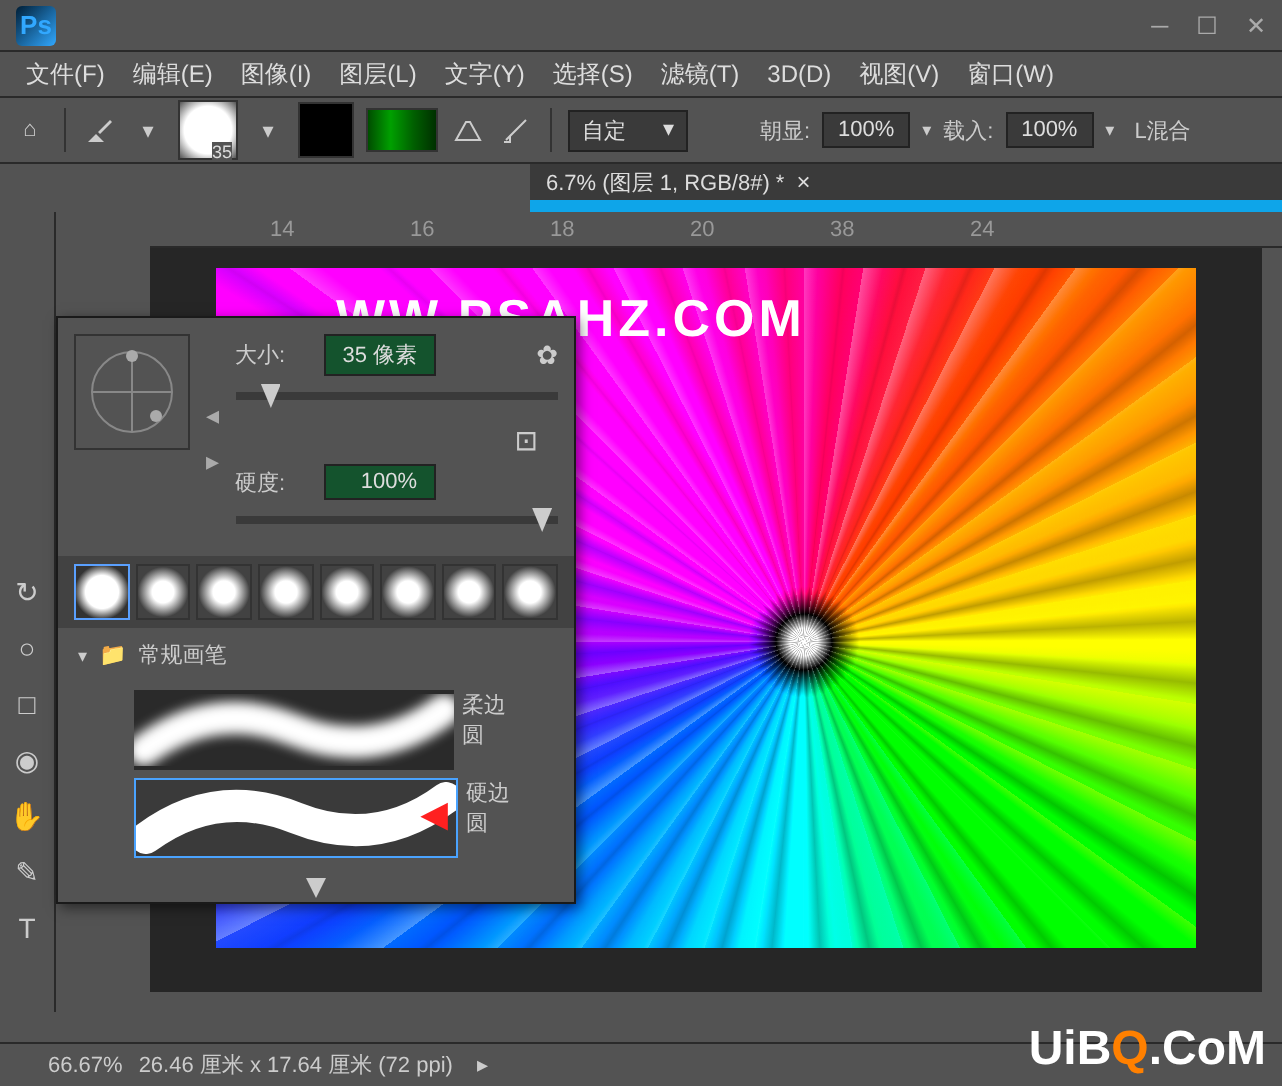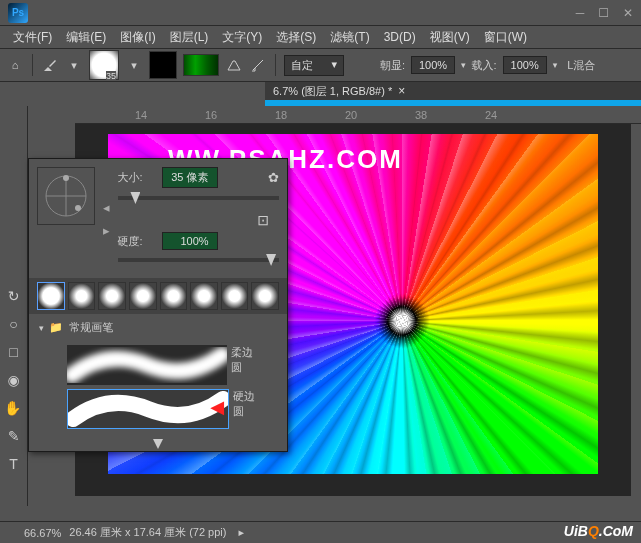--- a/index.html
+++ b/index.html
@@ -1,18 +1,18 @@
 <!DOCTYPE html>
 <html><head>
 <meta charset="utf-8">
 <style>
 *{margin:0;padding:0;box-sizing:border-box;font-family:"Microsoft YaHei",Arial,sans-serif}
 body{background:#535353;width:641px;height:543px;overflow:hidden;position:relative;font-size:11px;color:#ccc}
 .titlebar{height:26px;background:#535353;display:flex;align-items:center;padding:0 8px;border-bottom:1px solid #2a2a2a}
-.ps-logo{width:20px;height:20px;background:linear-gradient(135deg,#001e36,#31a8ff);border-radius:3px;display:flex;align-items:center;justify-content:center;color:#31a8ff;font-weight:bold;font-size:10px;margin-right:24px}
+.ps-logo{width:20px;height:20px;background:linear-gradient(135deg,#001e36,#31a8ff);border-radius:3px;display:flex;align-items:center;justify-content:center;color:#31a8ff;font-weight:bold;font-size:13px;margin-right:24px}
 .win-controls{margin-left:auto;display:flex;gap:14px;color:#aaa;font-size:12px}
 .win-controls span{cursor:pointer}
 .menubar{height:22px;background:#535353;display:flex;align-items:center;padding:0 8px;gap:4px;font-size:12px;color:#ddd}
 .menubar span{padding:2px 5px;cursor:pointer}
 .toolbar{height:34px;background:#535353;border-top:1px solid #2a2a2a;border-bottom:1px solid #2a2a2a;display:flex;align-items:center;padding:0 6px;gap:6px}
 .tool-icon{width:18px;height:18px;display:flex;align-items:center;justify-content:center;color:#ccc}
 .brush-size-preview{width:30px;height:30px;background:radial-gradient(circle,#fff 60%,#555);border:1px solid #333;position:relative}
 .brush-size-preview .num{position:absolute;bottom:-2px;right:2px;font-size:9px;color:#ddd;background:#535353}
 .color-swatch{width:28px;height:28px;border:1px solid #333}
 .gradient-swatch{width:36px;height:22px;background:linear-gradient(90deg,#004d00,#00a000,#006000,#003000);border:1px solid #333}
@@ -22,21 +22,21 @@
 .main-area{position:relative;height:400px}
 .ruler-h{position:absolute;top:0;left:75px;right:0;height:18px;background:#535353;border-bottom:1px solid #2a2a2a;display:flex;align-items:flex-end;font-size:11px;color:#999}
 .ruler-h span{position:absolute;bottom:2px}
 .canvas{position:absolute;top:18px;left:75px;right:10px;bottom:10px;background:#262626;display:flex;align-items:flex-start;justify-content:center;overflow:hidden}
 .image{width:490px;height:340px;margin-top:10px;position:relative;background:radial-gradient(circle at 60% 55%,#fff 2%,#000 4%,transparent 8%),conic-gradient(from 0deg at 60% 55%,#ff0080,#ff8000,#ffff00,#00ff00,#00ffff,#0080ff,#8000ff,#ff00ff,#ff0080);filter:saturate(1.5)}
 .image::before{content:"";position:absolute;inset:0;background:repeating-conic-gradient(from 0deg at 60% 55%,rgba(255,255,255,0.3) 0deg,transparent 3deg,rgba(0,0,0,0.3) 6deg,transparent 9deg)}
 .watermark{position:absolute;top:10px;left:60px;font-size:26px;font-weight:bold;color:#fff;letter-spacing:2px;z-index:2}
 .left-tools{position:absolute;left:0;top:0;width:28px;bottom:0;background:#535353;border-right:1px solid #2a2a2a;display:flex;flex-direction:column;align-items:center;padding-top:180px;gap:8px}
 .left-tools .t{width:20px;height:20px;display:flex;align-items:center;justify-content:center;color:#ccc;font-size:14px}
 .statusbar{position:absolute;bottom:0;left:0;right:0;height:22px;background:#535353;border-top:1px solid #2a2a2a;display:flex;align-items:center;padding:0 24px;font-size:11px;color:#ccc;gap:8px}
-.uibq{position:absolute;bottom:4px;right:8px;font-size:14px;font-weight:bold;font-style:italic;color:#fff;z-index:20}
+.uibq{position:absolute;bottom:4px;right:8px;font-size:24px;font-weight:bold;color:#fff;z-index:20}
 .uibq .o{color:#ff8000}
 
 
 .brush-panel{position:absolute;top:52px;left:28px;width:260px;background:#535353;border:1px solid #1a1a1a;z-index:10;box-shadow:2px 2px 6px rgba(0,0,0,0.5)}
 .bp-top{display:flex;padding:8px;gap:8px}
 .bp-preview{width:58px;height:58px;border:1px solid #333;display:flex;align-items:center;justify-content:center;position:relative}
 .bp-preview svg{width:48px;height:48px}
 .bp-flip{display:flex;flex-direction:column;gap:8px;justify-content:center}
 .bp-flip span{font-size:13px;color:#aaa}
 .bp-controls{flex:1;display:flex;flex-direction:column;gap:4px}

